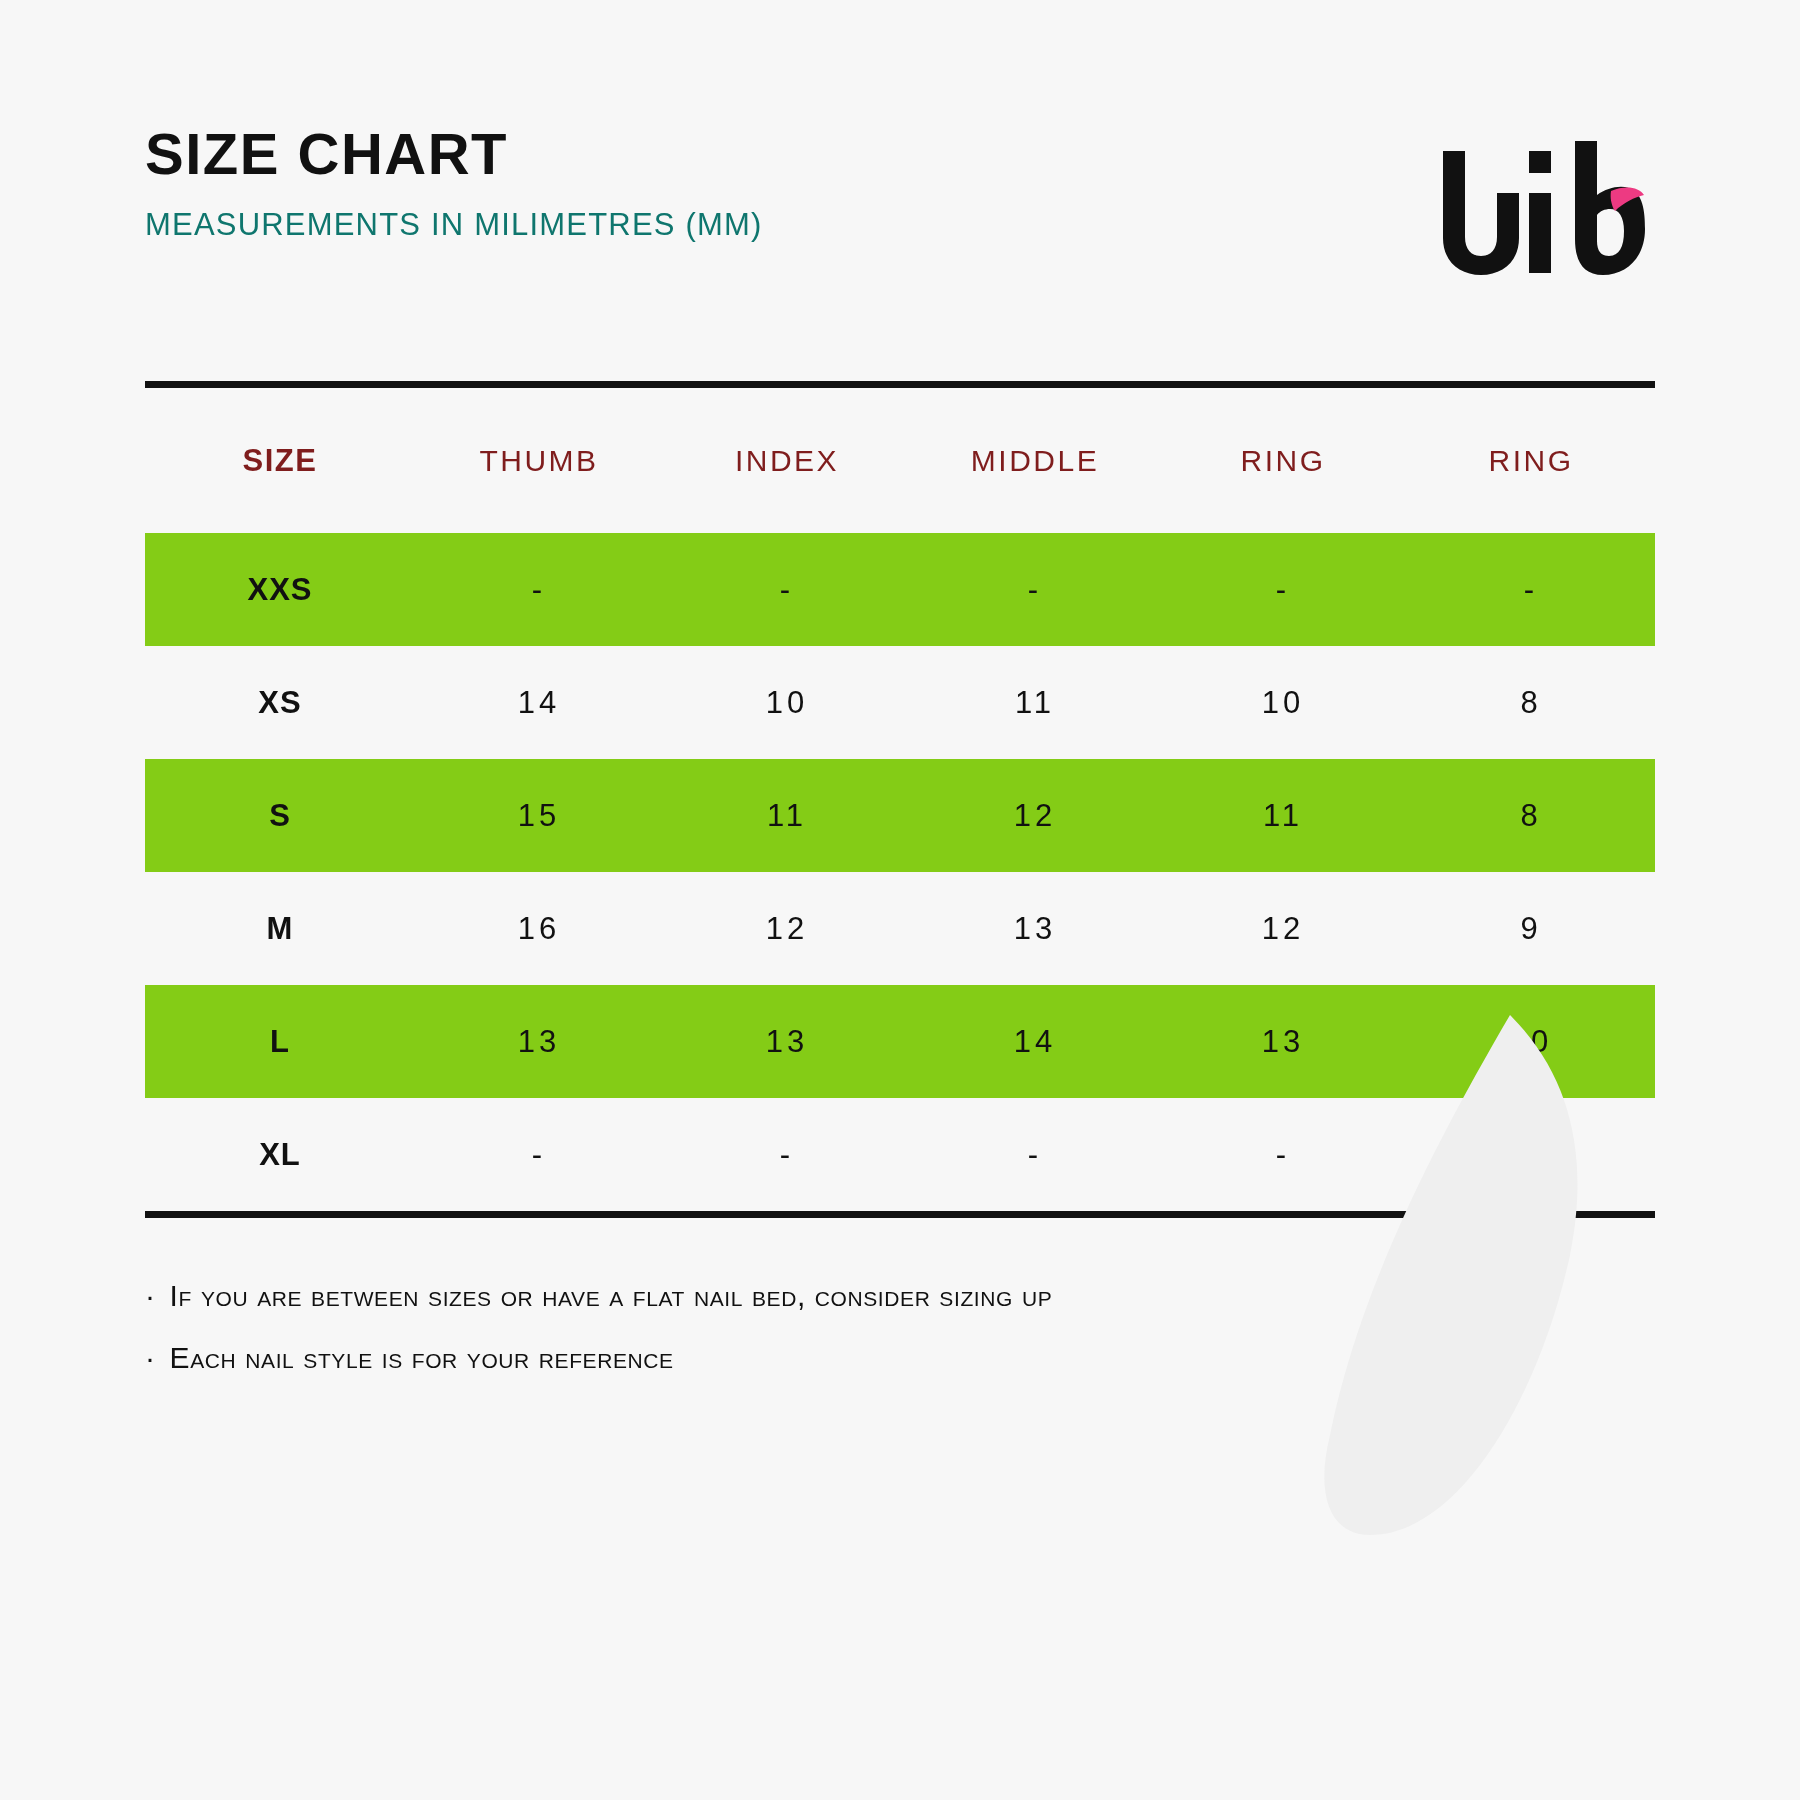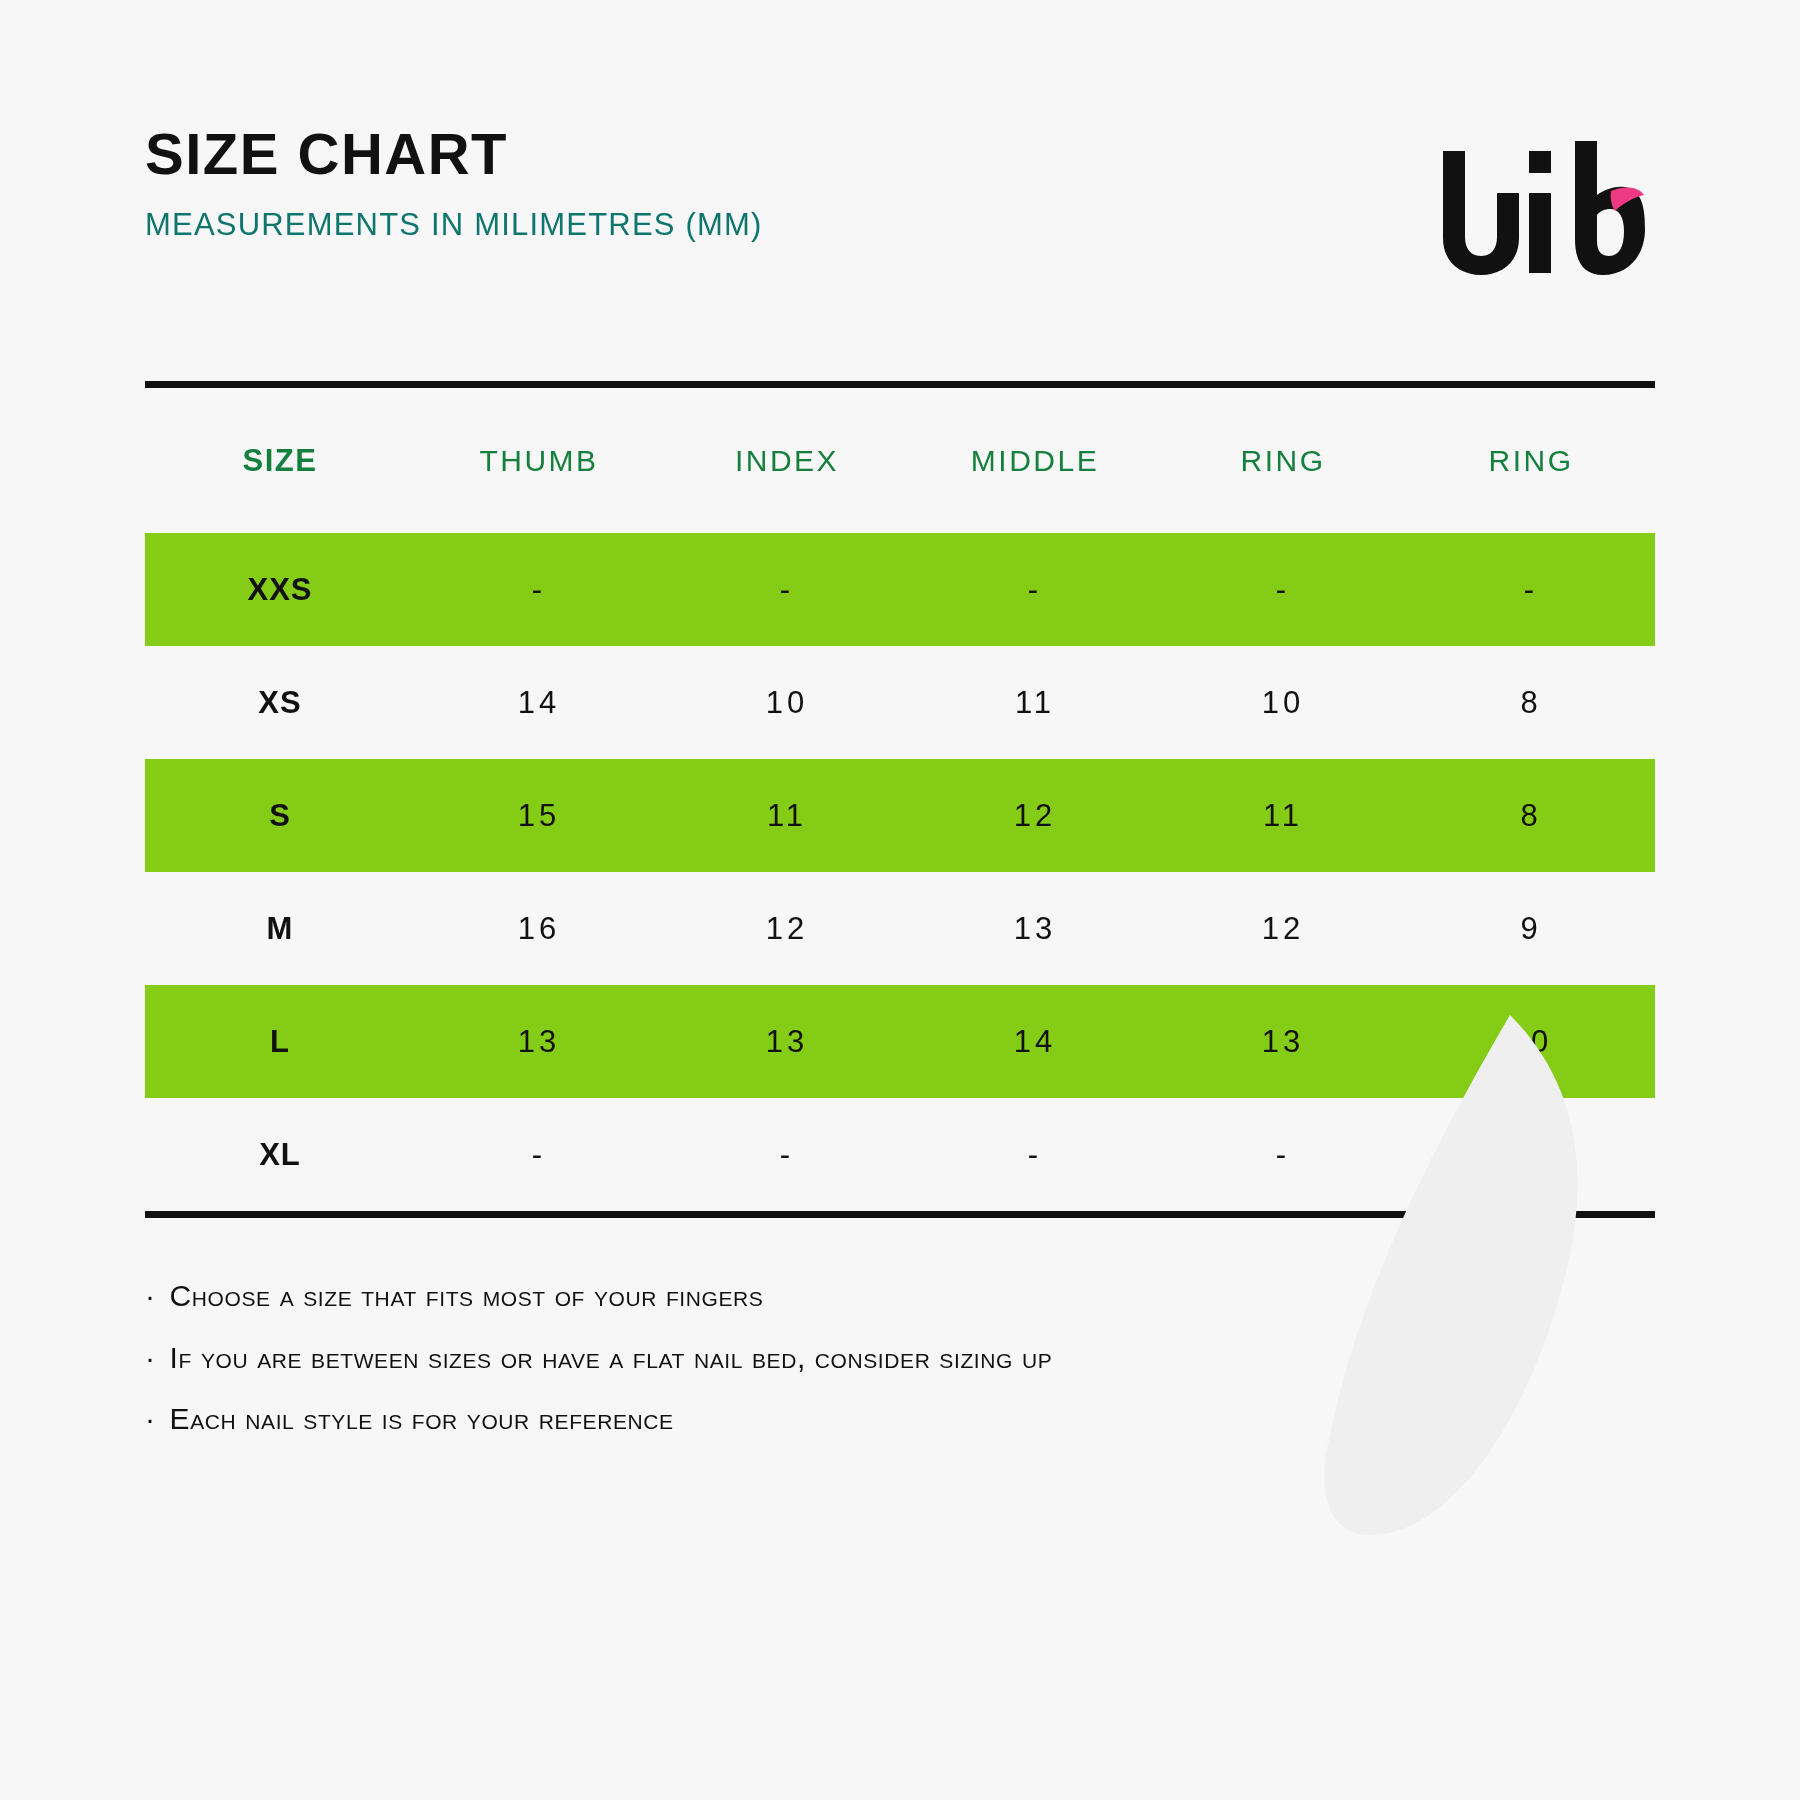--- a/index.html
+++ b/index.html
@@ -81,21 +81,21 @@
   table.size-table td {
     text-align: center;
     font-weight: 400;
     padding: 0;
   }
   thead th {
     height: 145px;
     vertical-align: middle;
     font-size: 30px;
     letter-spacing: 2.5px;
-    color: #15803d;
+    color: #7f1d1d;
   }
   thead th.col-size {
     font-weight: 800;
     font-size: 31px;
     letter-spacing: 1.5px;
     width: 270px;
   }
   tbody td {
     height: 113px;
     vertical-align: middle;
@@ -219,23 +219,20 @@
         <td>-</td>
         <td>-</td>
       </tr>
     </tbody>
   </table>
 
   <div class="rule rule-bottom"></div>
 
   <div class="notes">
     <p class="note">
-      <span class="bullet">·</span><span>Choose a size that fits most of your fingers</span>
-    </p>
-    <p class="note">
       <span class="bullet">·</span><span>If you are between sizes or have a flat nail bed, consider sizing up</span>
     </p>
     <p class="note">
       <span class="bullet">·</span><span>Each nail style is for your reference</span>
     </p>
   </div>
 
 </div>
 
 </body></html>

